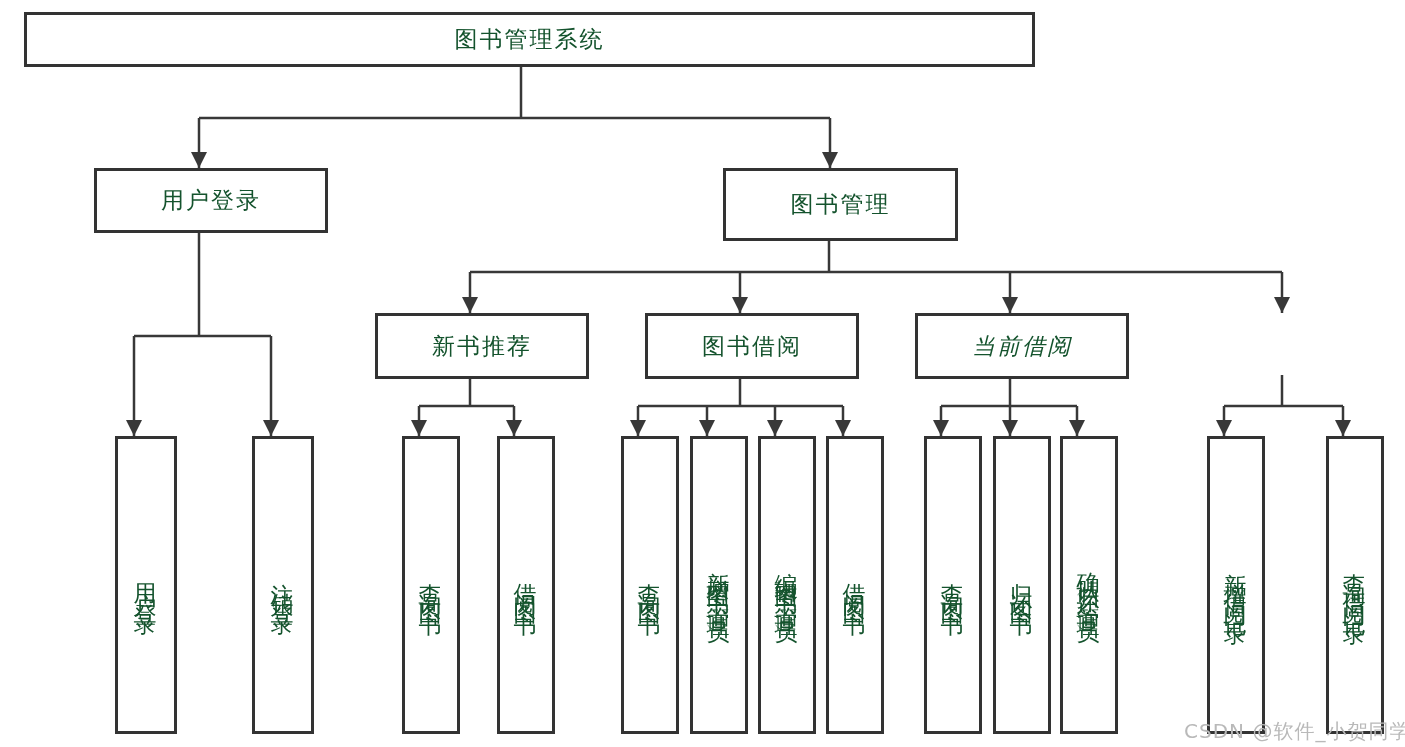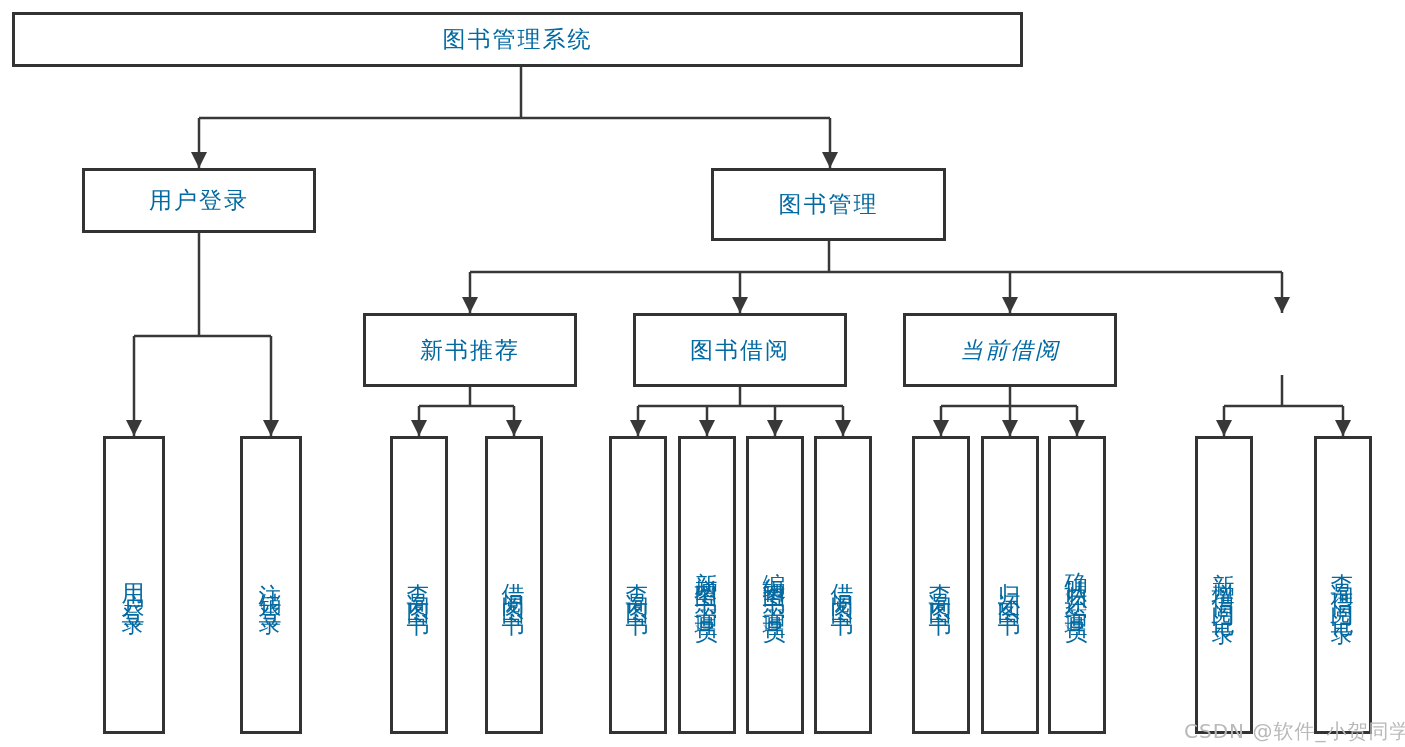--- a/index.html
+++ b/index.html
@@ -21,30 +21,31 @@
     z-index: 1;
   }
   .box {
     position: absolute;
     box-sizing: border-box;
     background: #ffffff;
     border: 3px solid #333333;
     display: flex;
     align-items: center;
     justify-content: center;
-    color: #0369a1;
+    color: #14532d;
     font-size: 23px;
     letter-spacing: 2px;
     z-index: 2;
     white-space: nowrap;
+    margin-left: 12px;
   }
   .root   { left: 12px;   top: 12px;  width: 1011px; height: 55px; }
   .lvl2-a { left: 82px;   top: 168px; width: 234px;  height: 65px; }
   .lvl2-b { left: 711px;  top: 168px; width: 235px;  height: 73px; }
-  .lvl3   { top: 313px; width: 214px; height: 74px; }
+  .lvl3   { top: 313px; width: 214px; height: 66px; }
   .lvl3-a { left: 363px; }
   .lvl3-b { left: 633px; }
   .lvl3-c { left: 903px; font-style: italic; }
   .lvl3-d { left: 1175px; width: 215px; }
   .leaf {
     top: 436px;
     height: 298px;
     width: 58px;
     writing-mode: vertical-rl;
     text-orientation: mixed;

